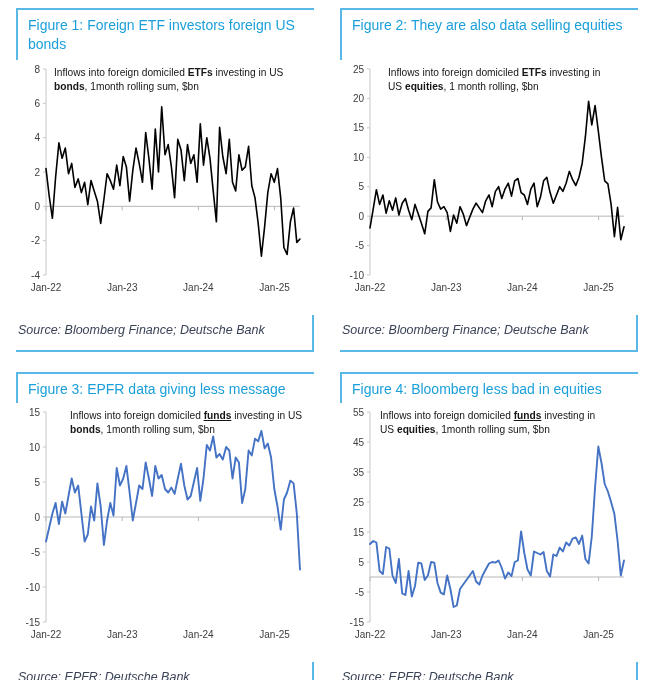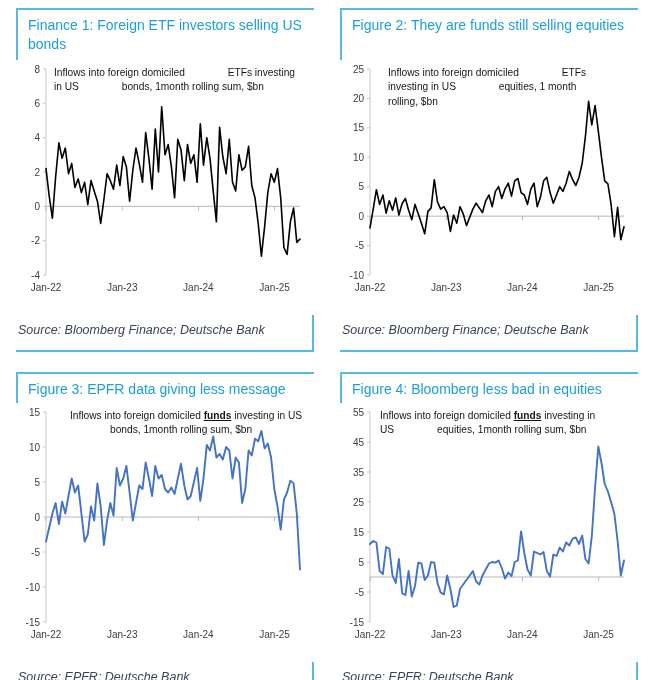--- a/index.html
+++ b/index.html
@@ -15,37 +15,37 @@
   .row-top .panel-title{min-height:40px;}
   .row-bottom .panel-title{min-height:19px;}
   .chart-wrap{position:relative;margin-top:3px;}
   .subtitle{
     position:absolute;top:3px;font-size:10.2px;line-height:1.42;color:#161616;
   }
   .sub-0{left:38px;width:250px;}
   .sub-1{left:48px;width:218px;}
   .sub-2{left:54px;width:244px;}
   .sub-3{left:40px;width:220px;}
-  .subtitle b{font-weight:400;margin-left:40px;}
+  .subtitle b{font-weight:700;}
   .subtitle .u{font-weight:700;text-decoration:underline;}
   svg text.ax{font-size:10px;fill:#3d3d3d;font-family:"Liberation Sans",sans-serif;}
   .source{
     margin-top:14px;font-style:italic;font-size:12.5px;color:#3a4256;
     border-bottom:2px solid #59b8e6;border-right:2px solid #59b8e6;
     padding:8px 8px 13px 2px;
   }
 </style>
 </head>
 <body>
 
 <div class="page">
   <div class="grid">
 
     <div class="panel row-top">
-      <div class="panel-title">Finance 1: Foreign ETF investors selling US bonds</div>
+      <div class="panel-title">Figure 1: Foreign ETF investors foreign US bonds</div>
       <div class="chart-wrap">
         <svg viewBox="0 0 292 234" width="292" height="234">
             <line x1="30" y1="6" x2="30" y2="212" stroke="#c7c7c7" stroke-width="1"></line>
             <line x1="27" y1="6" x2="30" y2="6" stroke="#c7c7c7" stroke-width="1"></line>
             <text x="24" y="9.5" text-anchor="end" class="ax">8</text>
             <line x1="27" y1="40.33333333333333" x2="30" y2="40.33333333333333" stroke="#c7c7c7" stroke-width="1"></line>
             <text x="24" y="43.83333333333333" text-anchor="end" class="ax">6</text>
             <line x1="27" y1="74.66666666666666" x2="30" y2="74.66666666666666" stroke="#c7c7c7" stroke-width="1"></line>
             <text x="24" y="78.16666666666666" text-anchor="end" class="ax">4</text>
             <line x1="27" y1="109" x2="30" y2="109" stroke="#c7c7c7" stroke-width="1"></line>
@@ -66,21 +66,21 @@
             <line x1="258.6" y1="143.33333333333331" x2="258.6" y2="147.33333333333331" stroke="#b7b7b7" stroke-width="1"></line>
             <text x="258.6" y="228" text-anchor="middle" class="ax">Jan-25</text>
             <polyline points="30.0,105.6 33.2,133.0 36.4,155.3 39.6,114.2 42.9,79.8 46.1,95.3 49.3,85.0 52.5,110.7 55.7,100.4 58.9,124.5 62.2,115.9 65.4,129.6 68.6,119.3 71.8,141.6 75.0,117.6 78.2,127.9 81.4,138.2 84.7,160.5 87.9,136.5 91.1,110.7 94.3,117.6 97.5,126.2 100.7,102.1 103.9,122.7 107.2,93.5 110.4,103.9 113.6,138.2 116.8,107.3 120.0,85.0 123.2,100.4 126.5,119.3 129.7,69.5 132.9,95.3 136.1,126.2 139.3,66.1 142.5,109.0 145.7,43.8 149.0,91.8 152.2,81.5 155.4,103.9 158.6,134.8 161.8,76.4 165.0,86.7 168.3,117.6 171.5,81.5 174.7,100.4 177.9,91.8 181.1,119.3 184.3,60.9 187.5,102.1 190.8,74.7 194.0,95.3 197.2,127.9 200.4,158.8 203.6,64.4 206.8,93.5 210.1,110.7 213.3,76.4 216.5,119.3 219.7,127.9 222.9,91.8 226.1,107.3 229.3,103.9 232.6,83.3 235.8,122.7 239.0,134.8 242.2,160.5 245.4,193.1 248.6,163.9 251.8,129.6 255.1,110.7 258.3,119.3 261.5,105.6 264.7,134.8 267.9,184.5 271.1,191.4 274.4,158.8 277.6,145.0 280.8,179.4 284.0,176.0" fill="none" stroke="#000000" stroke-width="1.6" stroke-linejoin="round" stroke-linecap="round"></polyline>
           </svg>
         <div class="subtitle sub-0"><span>Inflows into foreign domiciled </span><b>ETFs</b><span> investing in US </span><b>bonds</b><span>, 1month rolling sum, $bn</span></div>
       </div>
       <div class="source">Source: Bloomberg Finance; Deutsche Bank</div>
     </div>
 
     <div class="panel row-top">
-      <div class="panel-title">Figure 2: They are funds still selling equities</div>
+      <div class="panel-title">Figure 2: They are also data selling equities</div>
       <div class="chart-wrap">
         <svg viewBox="0 0 292 234" width="292" height="234">
             <line x1="30" y1="6" x2="30" y2="212" stroke="#c7c7c7" stroke-width="1"></line>
             <line x1="27" y1="6" x2="30" y2="6" stroke="#c7c7c7" stroke-width="1"></line>
             <text x="24" y="9.5" text-anchor="end" class="ax">25</text>
             <line x1="27" y1="35.42857142857143" x2="30" y2="35.42857142857143" stroke="#c7c7c7" stroke-width="1"></line>
             <text x="24" y="38.92857142857143" text-anchor="end" class="ax">20</text>
             <line x1="27" y1="64.85714285714286" x2="30" y2="64.85714285714286" stroke="#c7c7c7" stroke-width="1"></line>
             <text x="24" y="68.35714285714286" text-anchor="end" class="ax">15</text>
             <line x1="27" y1="94.28571428571428" x2="30" y2="94.28571428571428" stroke="#c7c7c7" stroke-width="1"></line>

